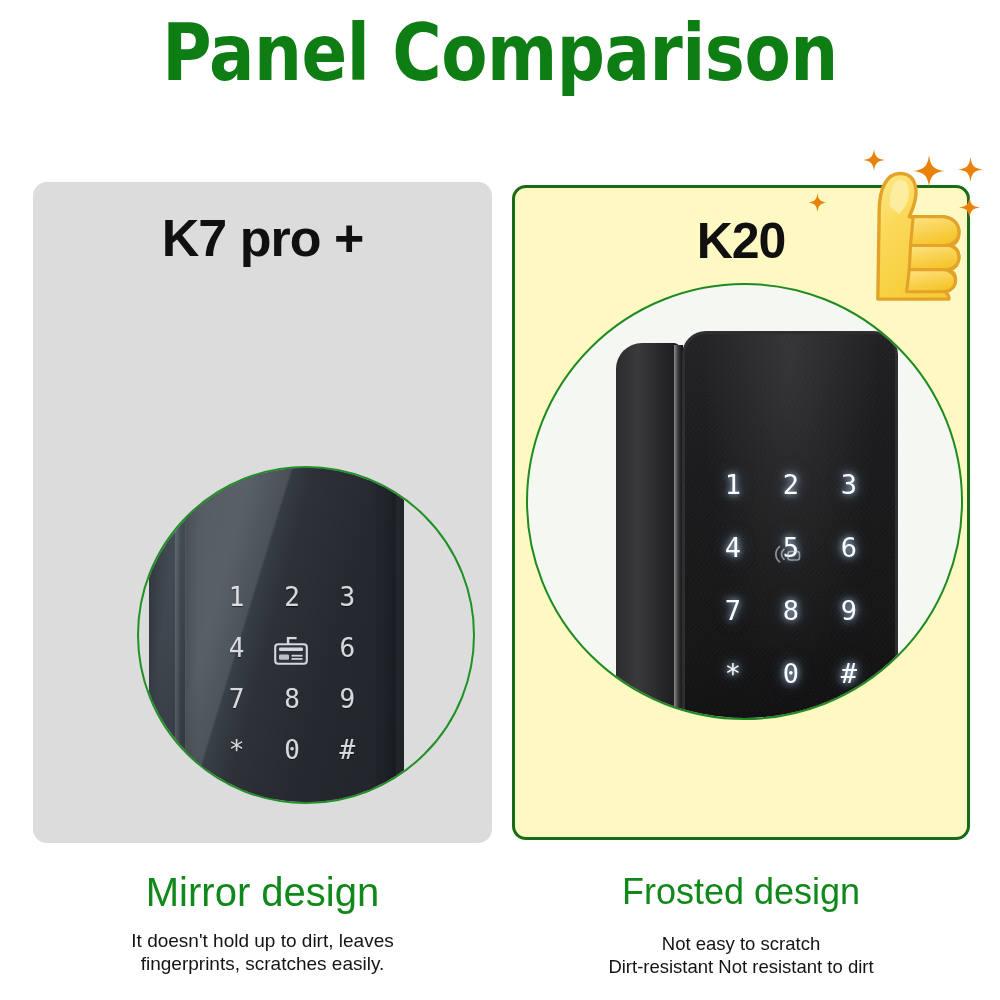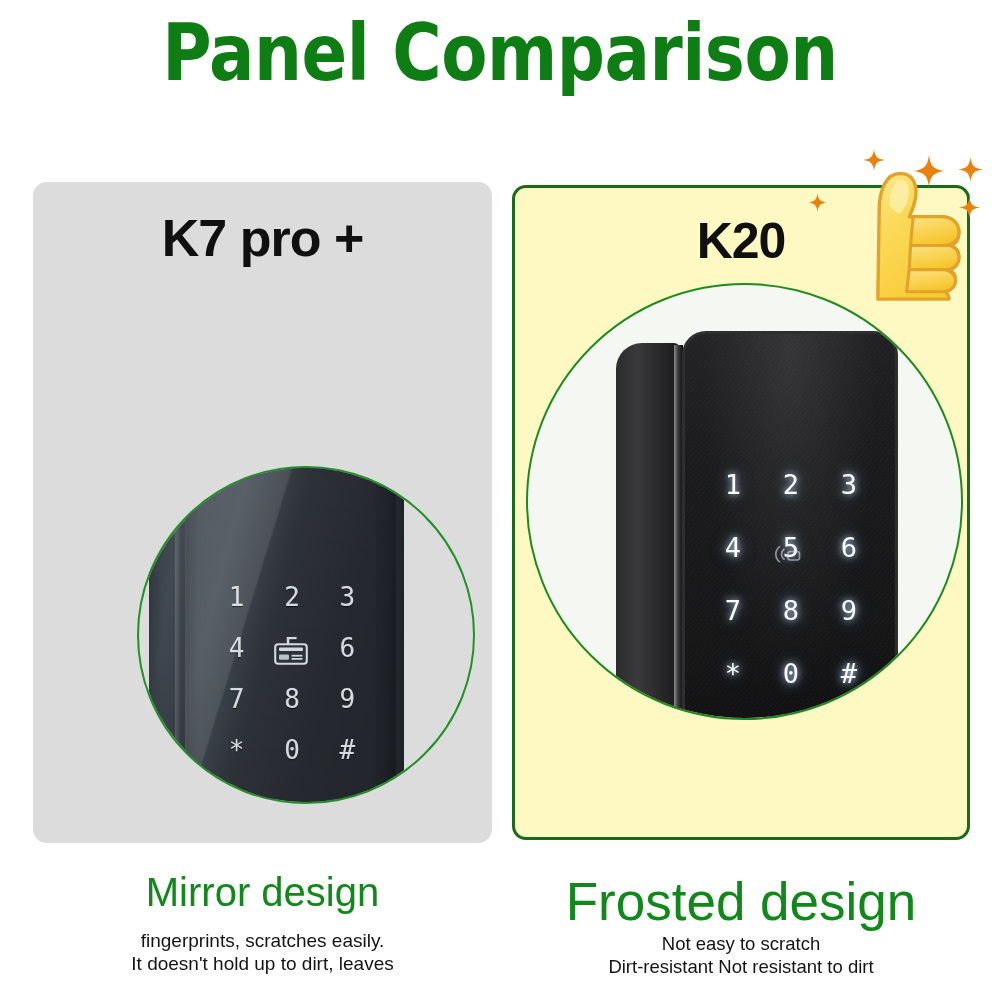--- a/index.html
+++ b/index.html
@@ -180,21 +180,21 @@
   
   .caption-main {
     position:absolute;
     left:0; width:100%;
     text-align:center;
     color:#10881a;
     font-weight:400;
     white-space:nowrap;
   }
   .card-left  .caption-main { top:688px; font-size:40px; }
-  .card-right .caption-main { top:683px; font-size:53px; }
+  .card-right .caption-main { top:683px; font-size:36px; }
 
   .caption-sub {
     position:absolute;
     left:0; width:100%;
     text-align:center;
     color:#141414;
     font-size:19px;
     line-height:1.22;
   }
   .card-left  .caption-sub { top:747px; }
@@ -256,22 +256,22 @@
 
         <div class="k7-gloss"></div>
       </div>
     </div>
 
   </div>
 
   <div class="caption-main">Mirror design</div>
 
   <div class="caption-sub">
+    <div>It doesn't hold up to dirt, leaves</div>
     <div>fingerprints, scratches easily.</div>
-    <div>It doesn't hold up to dirt, leaves</div>
   </div>
 </div>
 
 <div class="card card-right">
 
   <div class="card-title">K20</div>
 
   <div class="photo-circle circle-right">
 
     <div class="k20-wrap">

